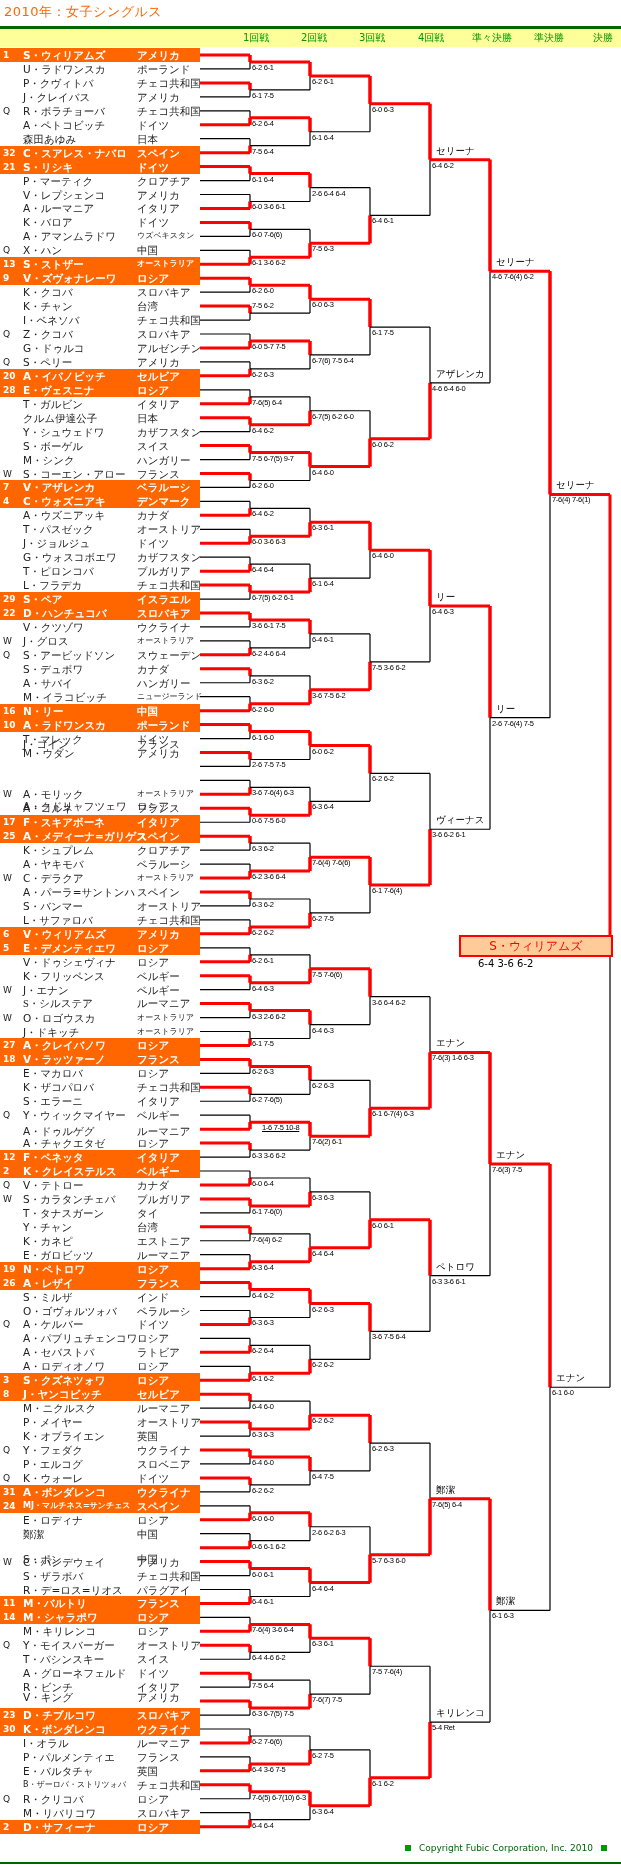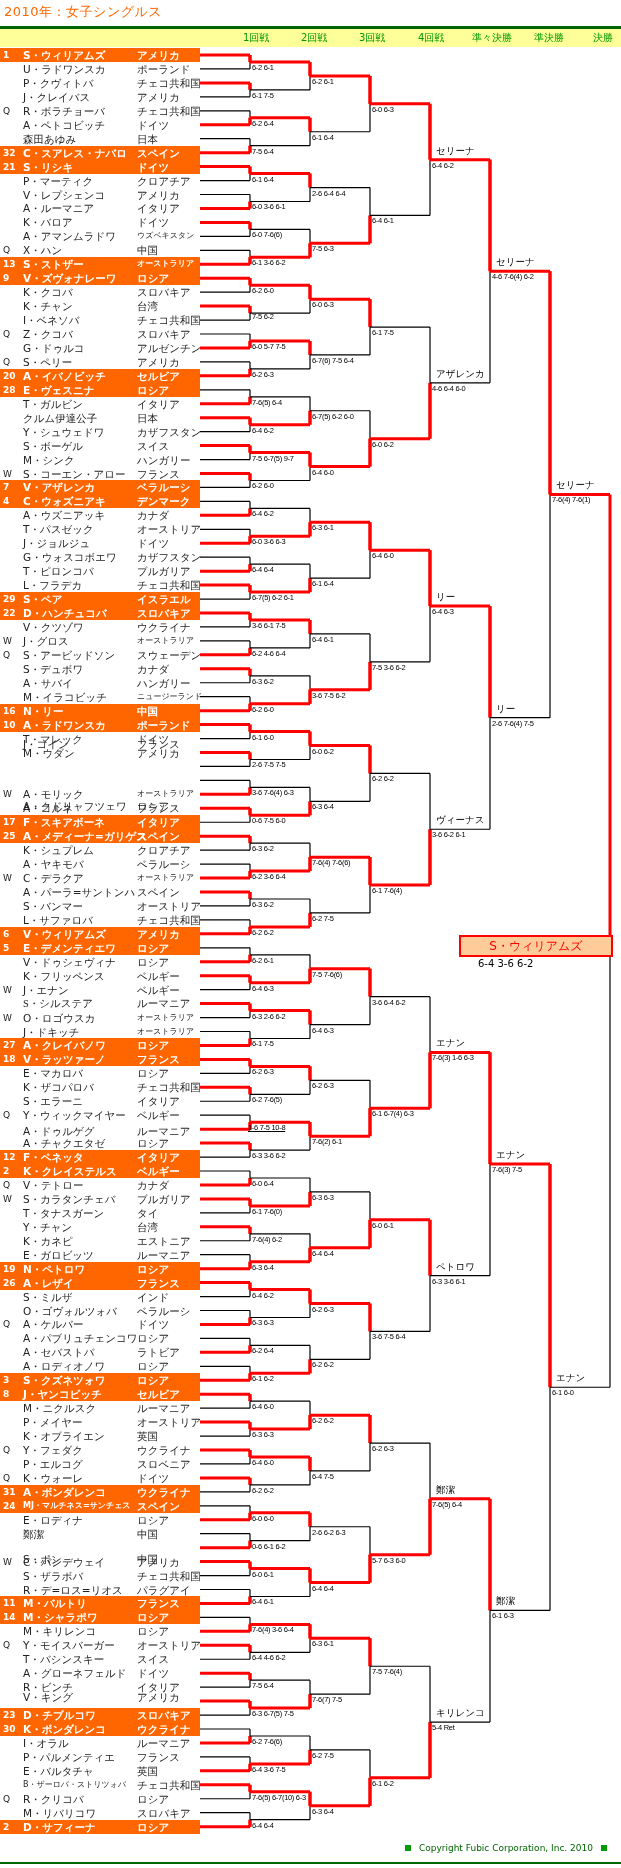--- a/index.html
+++ b/index.html
@@ -1319,21 +1319,21 @@
 <div id="labels">
     <div class="sc" style="left: 252px; top: 62.975px;">6-2 6-1</div>
     <div class="sc" style="left: 252px; top: 90.875px;">6-1 7-5</div>
     <div class="sc" style="left: 252px; top: 118.775px;">6-2 6-4</div>
     <div class="sc" style="left: 252px; top: 146.675px;">7-5 6-4</div>
     <div class="sc" style="left: 252px; top: 174.575px;">6-1 6-4</div>
     <div class="sc" style="left: 252px; top: 202.475px;">6-0 3-6 6-1</div>
     <div class="sc" style="left: 252px; top: 230.375px;">6-0 7-6(6)</div>
     <div class="sc" style="left: 252px; top: 258.275px;">6-1 3-6 6-2</div>
     <div class="sc" style="left: 252px; top: 286.175px;">6-2 6-0</div>
-    <div class="sc" style="left: 252px; top: 312px;">7-5 6-2</div>
+    <div class="sc" style="left: 252px; top: 301px;">7-5 6-2</div>
     <div class="sc" style="left: 252px; top: 341.975px;">6-0 5-7 7-5</div>
     <div class="sc" style="left: 252px; top: 369.875px;">6-2 6-3</div>
     <div class="sc" style="left: 252px; top: 397.775px;">7-6(5) 6-4</div>
     <div class="sc" style="left: 252px; top: 425.675px;">6-4 6-2</div>
     <div class="sc" style="left: 252px; top: 453.575px;">7-5 6-7(5) 9-7</div>
     <div class="sc" style="left: 252px; top: 481.475px;">6-2 6-0</div>
     <div class="sc" style="left: 252px; top: 509.375px;">6-4 6-2</div>
     <div class="sc" style="left: 252px; top: 537.275px;">6-0 3-6 6-3</div>
     <div class="sc" style="left: 252px; top: 565.175px;">6-4 6-4</div>
     <div class="sc" style="left: 252px; top: 593.075px;">6-7(5) 6-2 6-1</div>
@@ -1348,21 +1348,21 @@
     <div class="sc" style="left: 252px; top: 844.175px;">6-3 6-2</div>
     <div class="sc" style="left: 252px; top: 872.075px;">6-2 3-6 6-4</div>
     <div class="sc" style="left: 252px; top: 899.975px;">6-3 6-2</div>
     <div class="sc" style="left: 252px; top: 927.875px;">6-2 6-2</div>
     <div class="sc" style="left: 252px; top: 955.775px;">6-2 6-1</div>
     <div class="sc" style="left: 252px; top: 983.675px;">6-4 6-3</div>
     <div class="sc" style="left: 252px; top: 1011.57px;">6-3 2-6 6-2</div>
     <div class="sc" style="left: 252px; top: 1039.47px;">6-1 7-5</div>
     <div class="sc" style="left: 252px; top: 1067.38px;">6-2 6-3</div>
     <div class="sc" style="left: 252px; top: 1095.28px;">6-2 7-6(5)</div>
-    <div class="sc" style="left: 248px; top: 1123.17px; text-decoration: underline;">1-6 7-5 10-8</div>
+    <div class="sc" style="left: 262px; top: 1123.17px; text-decoration: underline;">1-6 7-5 10-8</div>
     <div class="sc" style="left: 252px; top: 1151.07px;">6-3 3-6 6-2</div>
     <div class="sc" style="left: 252px; top: 1178.97px;">6-0 6-4</div>
     <div class="sc" style="left: 252px; top: 1206.88px;">6-1 7-6(0)</div>
     <div class="sc" style="left: 252px; top: 1234.78px;">7-6(4) 6-2</div>
     <div class="sc" style="left: 252px; top: 1262.67px;">6-3 6-4</div>
     <div class="sc" style="left: 252px; top: 1290.57px;">6-4 6-2</div>
     <div class="sc" style="left: 252px; top: 1318.47px;">6-3 6-3</div>
     <div class="sc" style="left: 252px; top: 1346.38px;">6-2 6-4</div>
     <div class="sc" style="left: 252px; top: 1374.28px;">6-1 6-2</div>
     <div class="sc" style="left: 252px; top: 1402.17px;">6-4 6-0</div>

